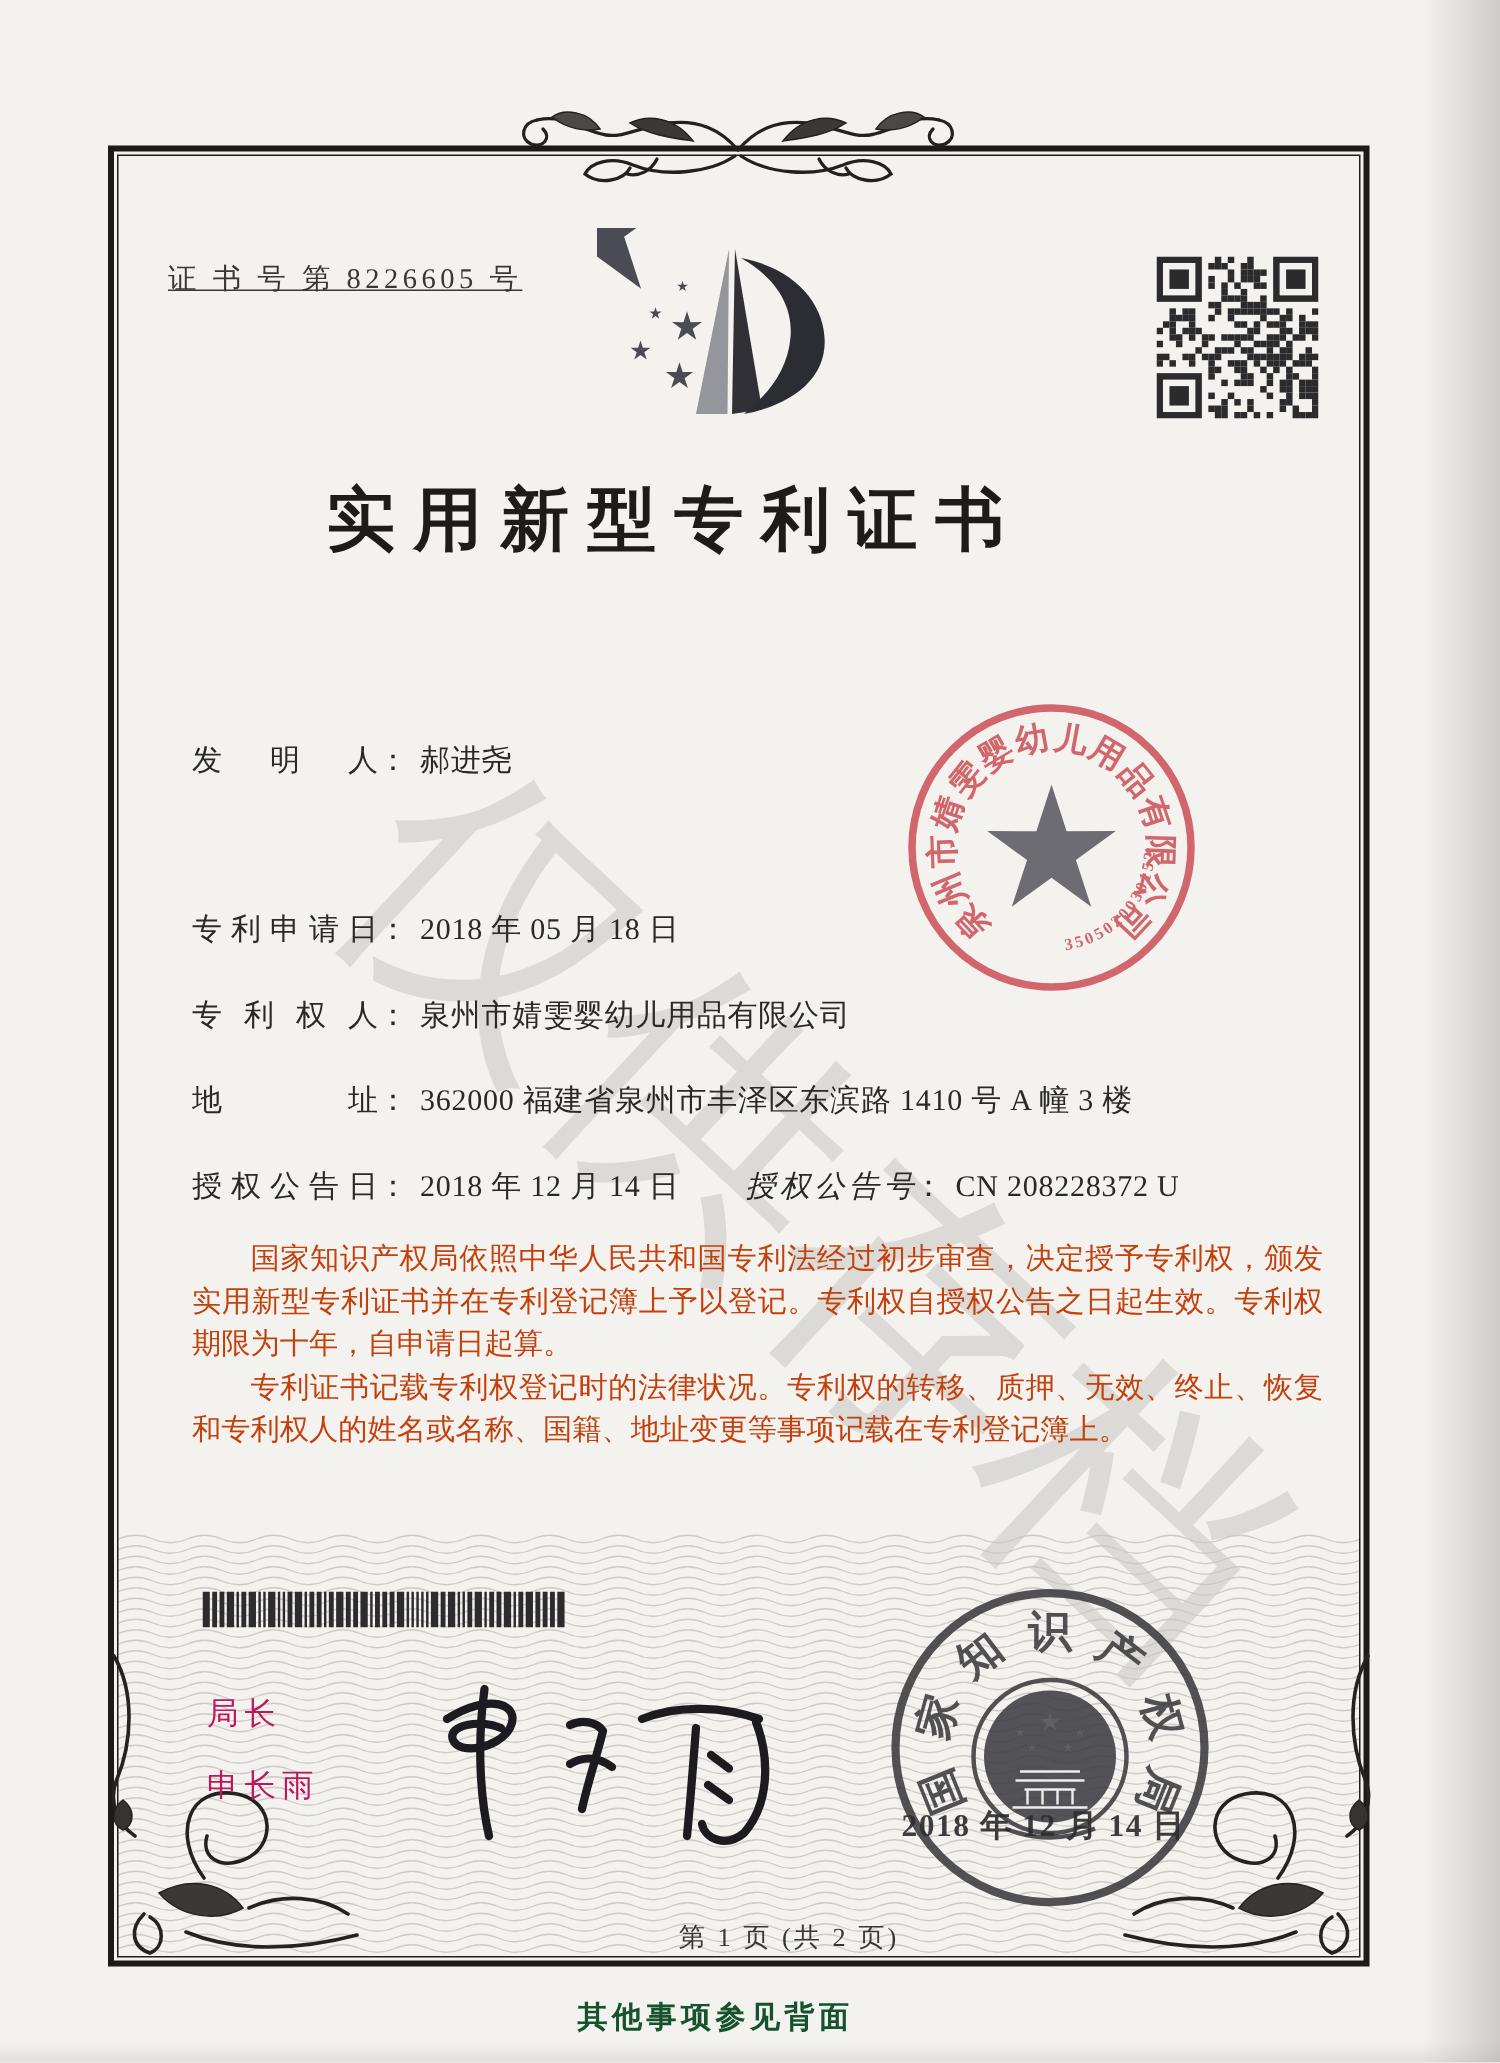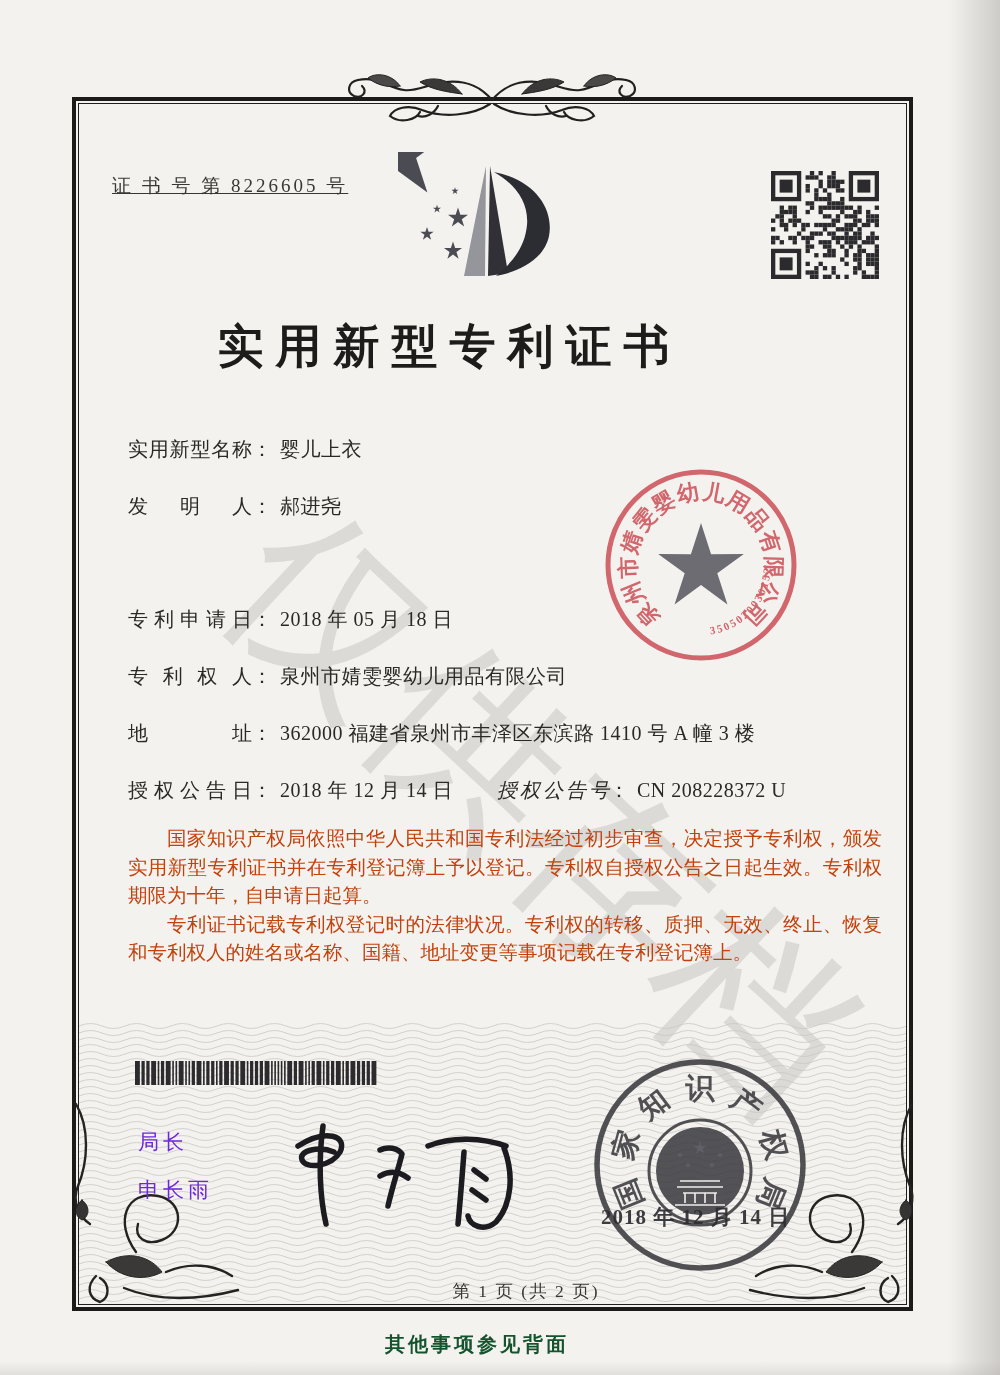--- a/index.html
+++ b/index.html
@@ -22,21 +22,21 @@
           vertical-align:bottom;}
   .colon{display:inline-block;margin-right:8px;}
   .fvalue{letter-spacing:.5px;}
   .flabel2{display:inline-block;width:112px;margin-left:44px;text-align:justify;
            text-align-last:justify;vertical-align:bottom;font-style:italic;}
   .paras{left:128px;top:826px;width:754px;font-size:19.5px;line-height:28.5px;color:#c2410c;font-family:Liberation Mono, monospace;}
   .paras p{margin:0;text-indent:2em;text-align:justify;}
   .watermark{left:335px;top:470px;font-size:190px;line-height:1.15;color:#c9c8c5;opacity:.55;
              transform:rotate(43deg);transform-origin:0 0;white-space:nowrap;letter-spacing:2px;
              font-weight:500;}
-  .signer{left:138px;font-size:21px;color:#6d28d9;letter-spacing:4px;}
+  .signer{left:138px;font-size:21px;color:#be185d;letter-spacing:4px;}
   .sealdate{left:601px;top:1203px;font-size:21px;color:#2e2d31;letter-spacing:1px;
             font-weight:600;opacity:.92;}
   .pagefooter{left:72px;width:908px;top:1279px;text-align:center;font-size:17.5px;
               color:#3a3733;letter-spacing:2px;}
   .backnote{left:385px;top:1331px;font-size:20px;color:#14532d;letter-spacing:3px;font-weight:600;}
   svg{display:block;}
 </style>
 </head>
 <body>
 
@@ -359,23 +359,20 @@
       <rect x="18" y="0" width="7" height="7" fill="#2b2b2e"></rect>
       <rect x="19" y="1" width="5" height="5" fill="#f4f2ef"></rect>
       <rect x="20" y="2" width="3" height="3" fill="#2b2b2e"></rect>
       <rect x="0" y="18" width="7" height="7" fill="#2b2b2e"></rect>
       <rect x="1" y="19" width="5" height="5" fill="#f4f2ef"></rect>
       <rect x="2" y="20" width="3" height="3" fill="#2b2b2e"></rect>
     </svg>
 
   <div class="abs title">实用新型专利证书</div>
 
-  <div class="abs row" style="top:436px">
-    <span class="flabel">实用新型名称</span><span class="colon">：</span><span class="fvalue">婴儿上衣</span>
-  </div>
   <div class="abs row" style="top:493px">
     <span class="flabel">发明人</span><span class="colon">：</span><span class="fvalue">郝进尧</span>
   </div>
   <div class="abs row" style="top:606px">
     <span class="flabel">专利申请日</span><span class="colon">：</span><span class="fvalue">2018 年 05 月 18 日</span>
   </div>
   <div class="abs row" style="top:663px">
     <span class="flabel">专利权人</span><span class="colon">：</span><span class="fvalue">泉州市婧雯婴幼儿用品有限公司</span>
   </div>
   <div class="abs row" style="top:720px">

